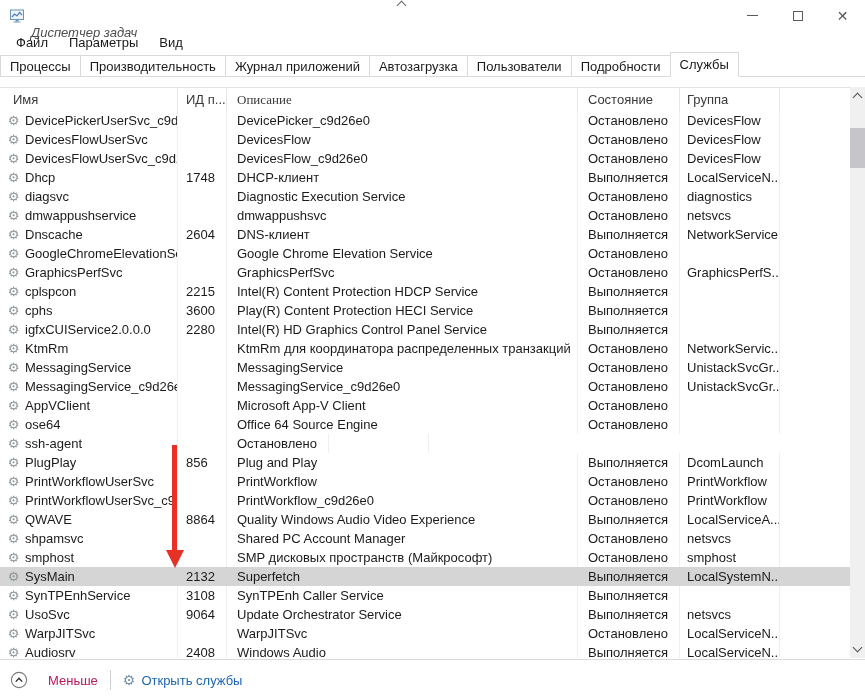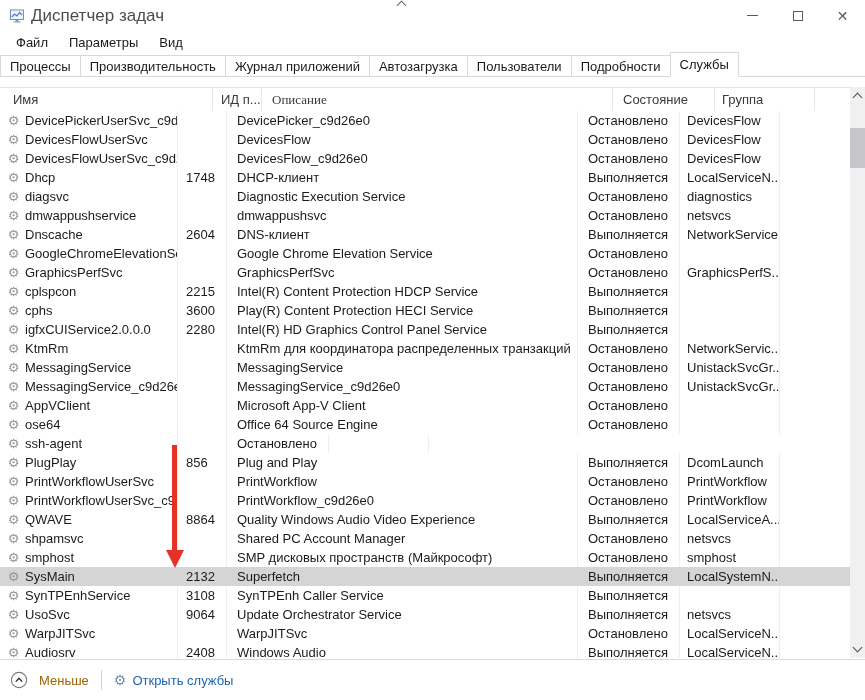--- a/index.html
+++ b/index.html
@@ -7,21 +7,21 @@
   body {
     font-family:"Liberation Sans", sans-serif;
     background:#ffffff; color:#1b1b1b; position:relative; overflow:hidden;
     font-size:13px;
   }
   
   .artifact { position:absolute; top:0; height:3px; background:#3f3f3f; }
   
   .titlebar { position:absolute; top:0; left:0; width:865px; height:32px; background:#fff; }
   .app-icon { position:absolute; left:9px; top:8px; width:16px; height:16px; }
-  .win-title { position:absolute; left:31px; top:6px; font-size:17px; color:#4d4d4d; }
+  .win-title { position:absolute; left:31px; top:25px; font-size:13px; color:#4d4d4d;font-style:italic; }
   .win-btn { position:absolute; top:0; width:45px; height:31px; display:flex; align-items:center; justify-content:center; }
   .btn-min  { left:730px; }
   .btn-max  { left:775px; }
   .btn-close{ left:820px; }
   .glyph-min { width:11px; height:0; border-top:1px solid #5a5a5a; }
   .glyph-max { width:10px; height:10px; border:1px solid #5a5a5a; }
   .glyph-close { font-size:14px; color:#5a5a5a; line-height:1; font-family:"DejaVu Sans", sans-serif; }
   
   .menubar { position:absolute; top:33px; left:0; height:20px; display:flex; padding-left:8px; }
   .menu-item { padding:0 8px; margin-right:5px; line-height:20px; color:#1a1a1a; }
@@ -37,21 +37,21 @@
   .rows { position:absolute; top:111px; left:0; width:850px; height:547px; overflow:hidden; }
   .row { display:flex; width:850px; height:19px; line-height:19px; background:#fff; }
   .row.selected { background:#d5d5d5; }
   .cell { height:19px; white-space:nowrap; overflow:hidden; }
   .c-name   { width:178px; display:flex; align-items:center; }
   .c-pid    { width:49px;  padding-left:8px; }
   .c-desc   { width:351px; padding-left:10px; }
   .c-status { width:102px; padding-left:10px; }
   .c-group  { width:100px; padding-left:7px; }
   .c-fill   { flex:1; }
-  .hc-name   { width:213px; padding-left:13px; }
+  .hc-name   { width:178px; padding-left:13px; }
   .hc-pid    { width:49px;  padding-left:8px; }
   .hc-desc   { width:351px; padding-left:10px;font-family:Liberation Serif, serif; }
   .hc-status { width:102px; padding-left:10px; }
   .hc-group  { width:100px; padding-left:7px; }
   .hc-fill   { flex:1; border-right:none; }
   .row .cell { border-right:1px solid #efefef; }
   .row .c-fill { border-right:none; }
   .row.selected .cell { border-right-color:transparent; }
   .gear { font-family:"DejaVu Sans", sans-serif; font-size:13px; color:#8e979d; width:15px; margin-left:6px; margin-right:4px; text-align:center; flex:none; }
   
@@ -60,21 +60,21 @@
   .arrow-up   { top:7px;  transform:rotate(45deg); }
   .arrow-down { bottom:7px; transform:rotate(225deg); }
   .scroll-thumb { position:absolute; left:0; top:41px; width:15px; height:40px; background:#c6c6ca; }
   
   .red-arrow-line { position:absolute; left:172px; top:445px; width:5px; height:107px; background:#e53126; z-index:5; }
   .red-arrow-head { position:absolute; left:165.5px; top:550px; width:0; height:0;
     border-left:9px solid transparent; border-right:9px solid transparent; border-top:18px solid #e53126; z-index:5; }
   
   .footer { position:absolute; top:659px; left:0; width:865px; height:41px; border-top:1px solid #dadada; display:flex; align-items:center; padding-left:10px; background:#fff; }
   .less-icon { width:18px; height:18px; flex:none; }
-  .less-label { margin-left:11px; color:#a16207; }
+  .less-label { margin-left:20px; color:#be185d; }
   .footer-sep { width:1px; height:20px; background:#d0d0d0; margin:0 12px; }
   .footer-gear { font-family:"DejaVu Sans", sans-serif; font-size:14px; color:#7590a9; margin-right:6px; }
   .open-services { color:#1e66b0; }
 </style>
 </head>
 <body>
 
 <div class="artifact" style="left:100px;width:38px;"></div>
 <div class="artifact" style="left:148px;width:45px;"></div>
 <div class="artifact" style="left:201px;width:58px;"></div>

